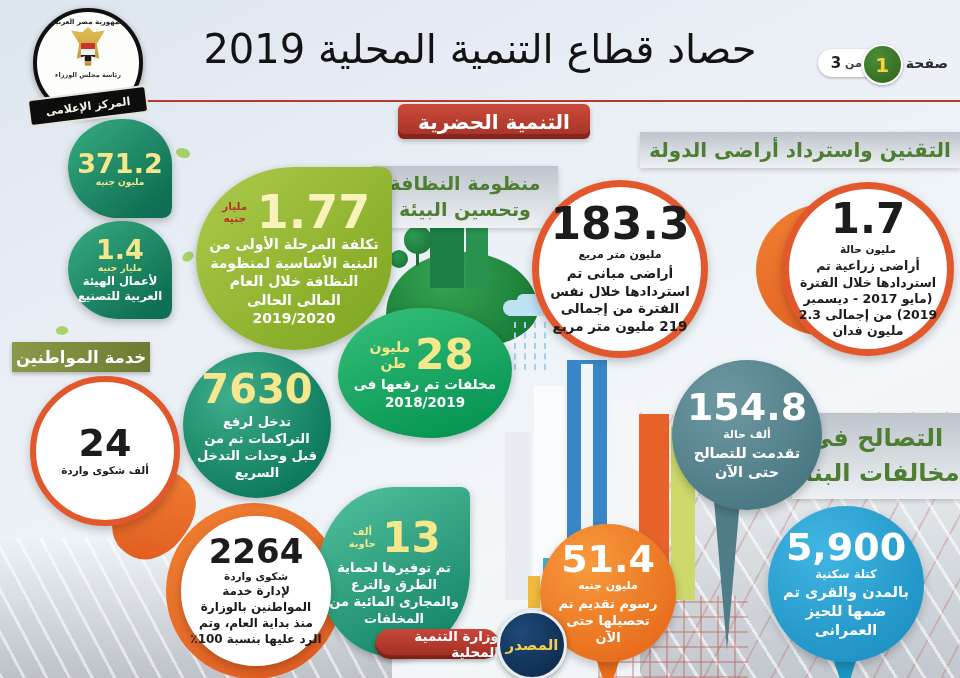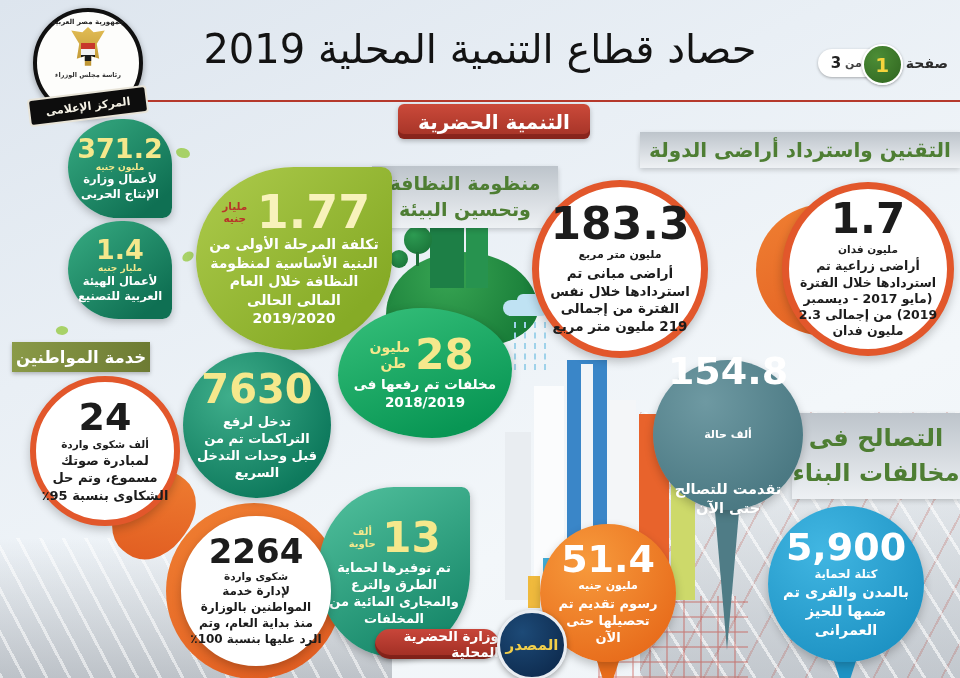--- a/index.html
+++ b/index.html
@@ -88,22 +88,22 @@
   .stat-24{left:30px;top:376px;width:150px;height:150px;border:6px solid #e2572b;padding:6px 10px;}
   .stat-2264{left:181px;top:516px;width:150px;height:150px;border:4px solid #fff;padding:6px 10px;}
   .orange-blob{position:absolute;z-index:2;background:linear-gradient(150deg,#f08032,#e05a20);border-radius:50%;}
   .blob-2264{left:166px;top:503px;width:176px;height:176px;}
   .blob-link{left:118px;top:468px;width:72px;height:94px;transform:rotate(38deg);border-radius:46%;}
   .blob-19{left:756px;top:204px;width:140px;height:132px;}
   
   .balloon{position:absolute;z-index:3;border-radius:50%;display:flex;flex-direction:column;
     align-items:center;justify-content:center;text-align:center;box-sizing:border-box;box-shadow:0 4px 10px rgba(0,0,0,.22);}
   .tail{position:absolute;width:0;height:0;z-index:2;border-left:13px solid transparent;border-right:13px solid transparent;}
-  .bal-154{left:653px;top:360px;width:150px;height:150px;padding:6px 12px;
-    background:radial-gradient(circle at 35% 28%,#6e99a2,#4b7983 75%);gap:36px;}
+  .bal-154{left:672px;top:360px;width:150px;height:150px;padding:6px 12px;
+    background:radial-gradient(circle at 35% 28%,#6e99a2,#4b7983 75%);}
   .tail-154{left:714px;top:500px;border-top:150px solid #4f7c86;}
   .bal-51{left:540px;top:524px;width:136px;height:138px;padding:6px 12px;
     background:radial-gradient(circle at 35% 28%,#f79a3c,#e86d1c 78%);}
   .tail-51{left:595px;top:655px;border-top:40px solid #e86d1c;}
   .bal-59{left:768px;top:506px;width:156px;height:156px;padding:6px 14px;
     background:radial-gradient(circle at 35% 28%,#41b6e2,#1e93c4 78%);}
   .tail-59{left:832px;top:655px;border-top:40px solid #1e93c4;}
   
   .hill{left:386px;top:252px;width:152px;height:96px;z-index:1;border-radius:50% 50% 45% 55%/65% 60% 40% 35%;
     background:radial-gradient(circle at 40% 25%,#37a452,#187c38 80%);}
@@ -202,21 +202,20 @@
     <i style="width:12px;height:46px;background:#e8632c;"></i>
     <i style="width:14px;height:28px;background:#7fc043;"></i>
     <i style="width:12px;height:40px;background:#d84a8b;"></i>
     <i style="width:14px;height:50px;background:#2fa7d6;"></i>
     <i style="width:12px;height:32px;background:#f0b429;"></i>
   </div>
 
   <div class="stat teal-grad leaf-br stat-371">
     <div class="num y" style="font-size:27px;">371.2</div>
     <div class="unit y" style="font-size:9px;">مليون جنيه</div>
-    <div class="desc w" style="font-size:11.5px;">لأعمال وزارة الإنتاج الحربى</div>
   </div>
   <div class="stat teal-grad leaf-br stat-14">
     <div class="num y" style="font-size:27px;">1.4</div>
     <div class="unit y" style="font-size:9px;">مليار جنيه</div>
     <div class="desc w" style="font-size:11.5px;">لأعمال الهيئة العربية للتصنيع</div>
   </div>
 
   <div class="stat leaf-tr stat-177">
     <div class="numrow">
       <div class="num" style="font-size:46px;color:#f8f2bb;">1.77</div>
@@ -247,29 +246,28 @@
   </div>
 
   <div class="stat white-circle stat-183">
     <div class="num k" style="font-size:44px;">183.3</div>
     <div class="unit k" style="font-size:11px;margin:3px 0;">مليون متر مربع</div>
     <div class="desc k" style="font-size:13.5px;width:150px;">أراضى مبانى تم استردادها خلال نفس الفترة من إجمالى 219 مليون متر مربع</div>
   </div>
   <div class="abs orange-blob blob-19"></div>
   <div class="stat white-circle stat-19">
     <div class="num k" style="font-size:42px;">1.7</div>
-    <div class="unit k" style="font-size:10.5px;margin:3px 0;">مليون فدان</div>
+    <div class="unit k" style="font-size:10.5px;margin:3px 0;">مليون حالة</div>
     <div class="desc k" style="font-size:12.5px;width:148px;line-height:1.3;">أراضى زراعية تم استردادها خلال الفترة (مايو 2017 - ديسمبر 2019) من إجمالى 2.3 مليون فدان</div>
   </div>
 
   <div class="abs orange-blob blob-link"></div>
   <div class="stat white-circle stat-24">
     <div class="num k" style="font-size:38px;">24</div>
     <div class="unit k" style="font-size:10.5px;margin:2px 0;">ألف شكوى واردة</div>
-    <div class="desc k" style="font-size:13px;width:128px;">لمبادرة صوتك مسموع، وتم حل الشكاوى بنسبة 95٪</div>
   </div>
   <div class="abs orange-blob blob-2264"></div>
   <div class="stat white-circle stat-2264">
     <div class="num k" style="font-size:34px;">2264</div>
     <div class="unit k" style="font-size:10.5px;margin:2px 0;">شكوى واردة</div>
     <div class="desc k" style="font-size:12px;width:132px;">لإدارة خدمة المواطنين بالوزارة منذ بداية العام، وتم الرد عليها بنسبة 100٪</div>
   </div>
 
   <div class="abs tail tail-154"></div>
   <div class="balloon bal-154">
@@ -279,20 +277,20 @@
   </div>
   <div class="abs tail tail-51"></div>
   <div class="balloon bal-51">
     <div class="num w" style="font-size:38px;">51.4</div>
     <div class="unit w" style="font-size:11px;margin:2px 0;">مليون جنيه</div>
     <div class="desc w" style="font-size:13px;width:108px;">رسوم تقديم تم تحصيلها حتى الآن</div>
   </div>
   <div class="abs tail tail-59"></div>
   <div class="balloon bal-59">
     <div class="num w" style="font-size:38px;">5,900</div>
-    <div class="unit w" style="font-size:11.5px;margin:2px 0;">كتلة لحماية</div>
+    <div class="unit w" style="font-size:11.5px;margin:2px 0;">كتلة سكنية</div>
     <div class="desc w" style="font-size:14.5px;width:128px;">بالمدن والقرى تم ضمها للحيز العمرانى</div>
   </div>
 
-  <div class="abs src-rect">وزارة الحضرية المحلية</div>
+  <div class="abs src-rect">وزارة التنمية المحلية</div>
   <div class="abs src-circle">المصدر</div>
 
 </div>
 
 </body></html>

